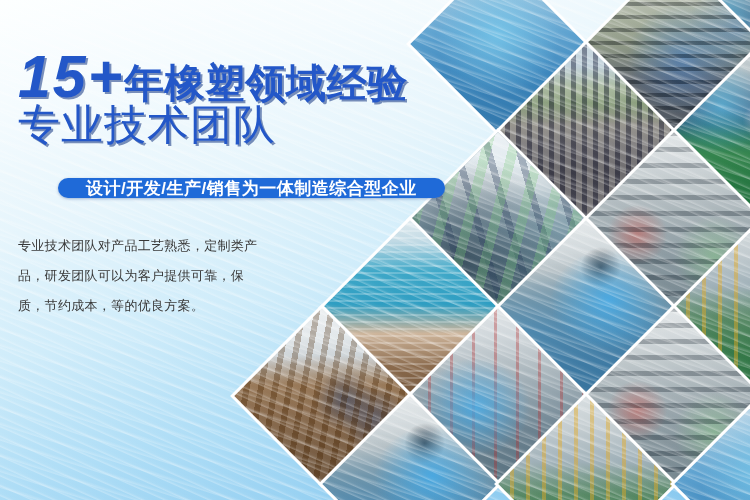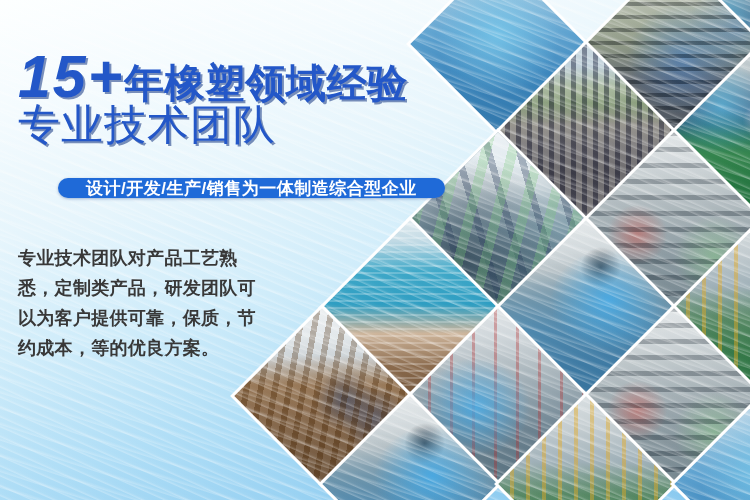--- a/index.html
+++ b/index.html
@@ -132,22 +132,22 @@
     position:absolute;left:18px;top:178px;z-index:6;
     height:20px;padding:0 28px;border-radius:18px;
     background:#1f6ad8;color:#ffffff;
     font-size:17px;font-weight:bold;letter-spacing:.5px;
     display:flex;align-items:center;white-space:nowrap;
     box-shadow:0 1px 3px rgba(20,60,140,.35);
     margin-left:40px;
   }
   .body-copy{
     position:absolute;left:18px;top:231px;z-index:6;
-    width:250px;color:#383838;font-size:18px;font-weight:bold;
-    line-height:30px;letter-spacing:.3px;margin-top:12px;
+    width:250px;color:#383838;font-size:13px;font-weight:normal;
+    line-height:30px;letter-spacing:.3px;
   }
 </style>
 </head>
 <body>
 
 <div id="banner">
 
   <div id="collage">
       <div class="tile" style="left: 436px; top: -18px;">
         <div class="ph p-blue"></div>

